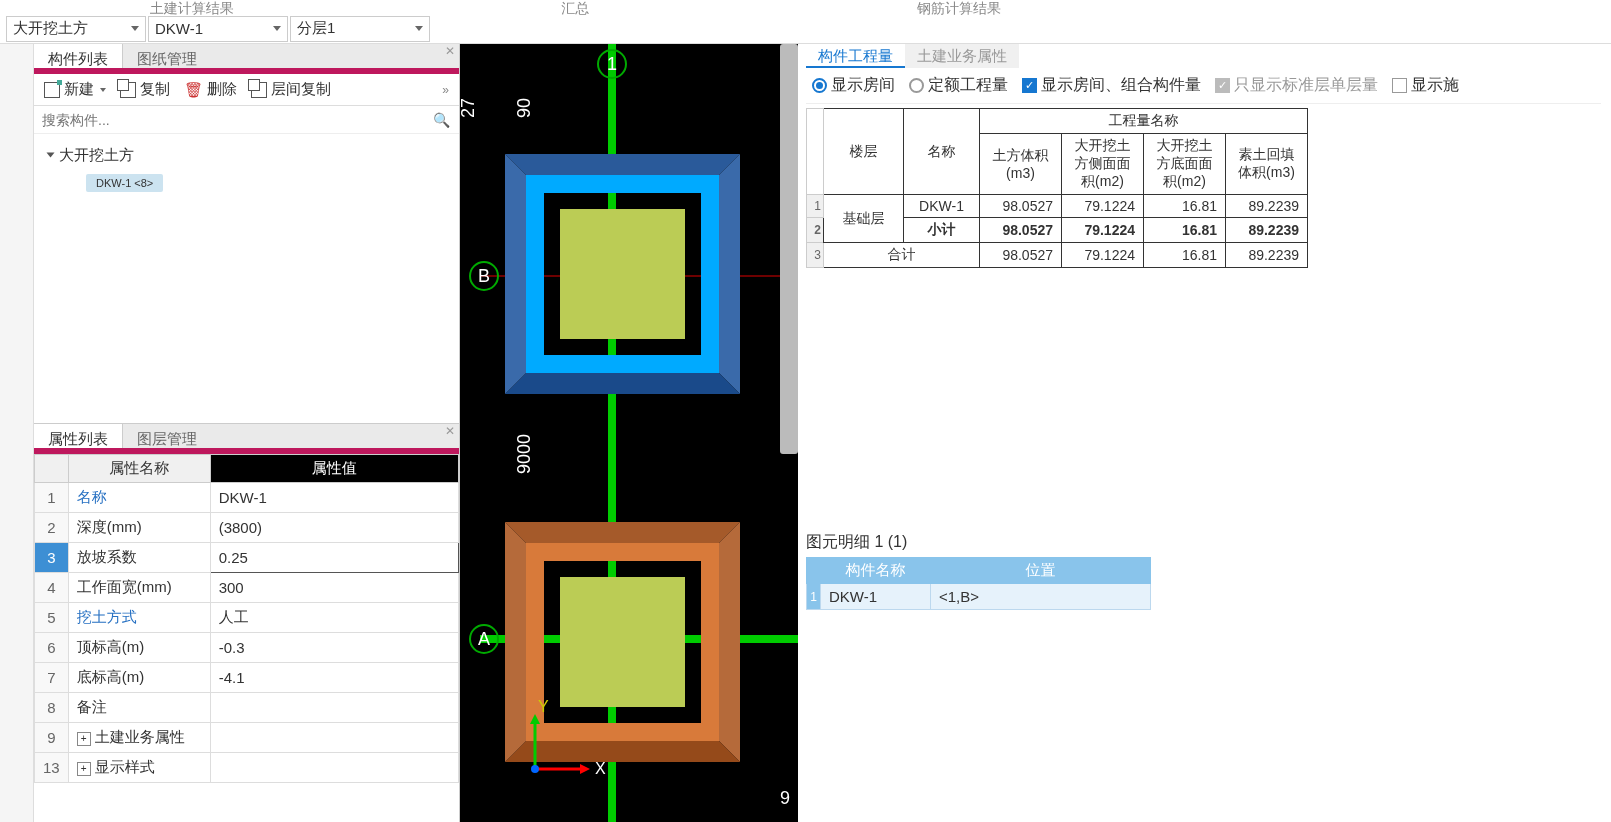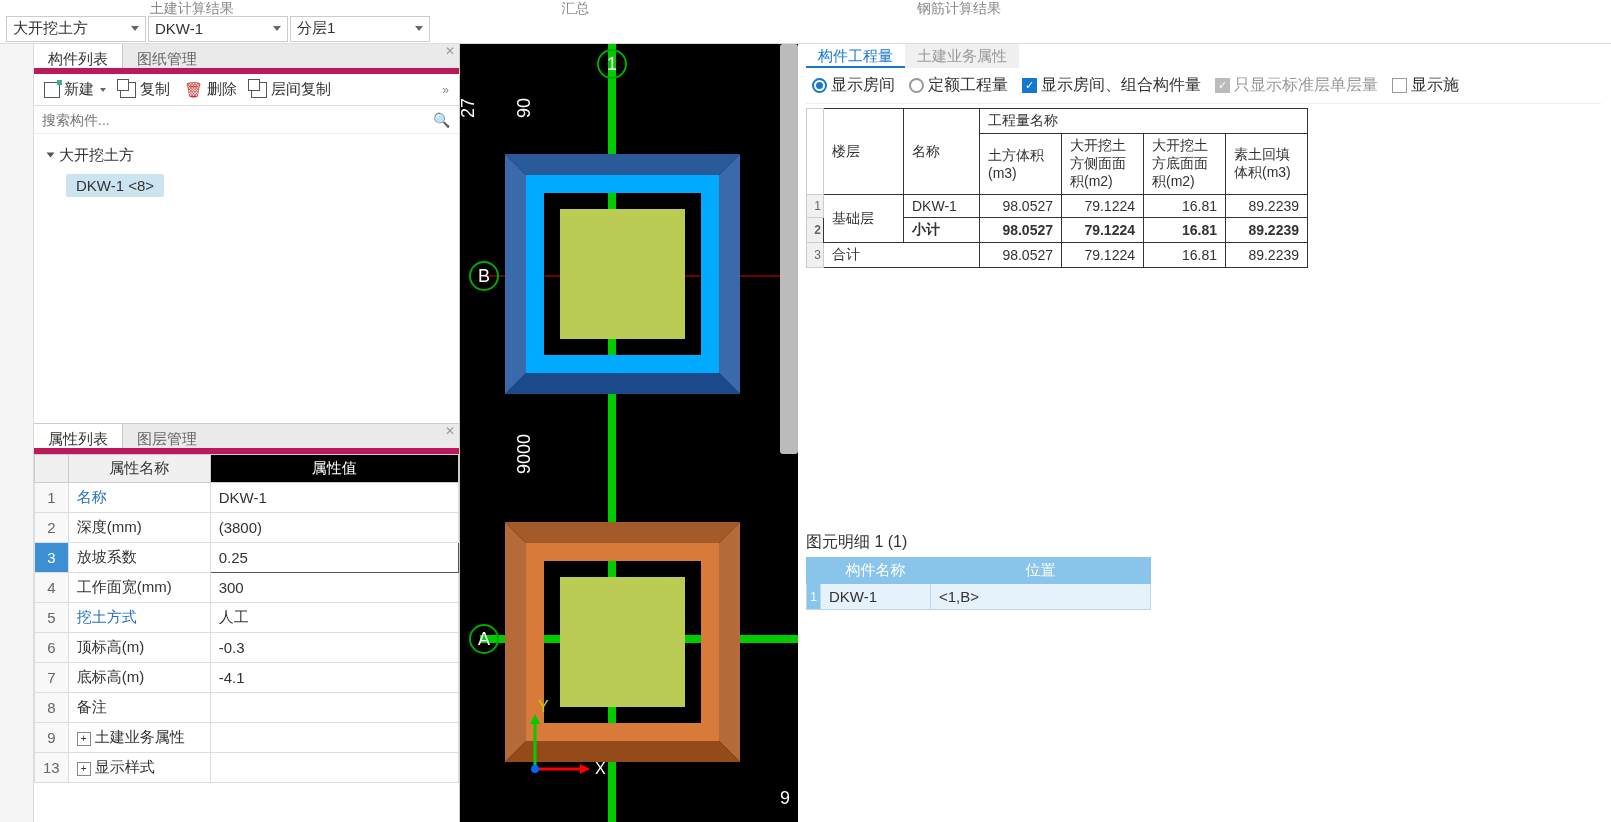--- a/index.html
+++ b/index.html
@@ -40,21 +40,21 @@
 .icon-copy::after { content: ""; position: absolute; width: 10px; height: 10px; border: 1px solid #555; background: #fff; top: -4px; left: -4px; }
 .chevrons { color: #888; font-size: 12px; margin-left: auto; padding: 0 6px; }
 
 .search-row { display: flex; height: 28px; align-items: center; padding: 0 8px; border-bottom: 1px solid #eee; }
 .search-input { flex: 1; border: none; outline: none; font-size: 14px; color: #999; }
 .search-icon { color: #888; font-size: 14px; }
 
 .tree-area { padding: 8px 0 8px 14px; height: 170px; }
 .tree-node { display: flex; align-items: center; height: 26px; font-size: 15px; }
 .tree-expand { width: 0; height: 0; border-top: 4px solid transparent; border-bottom: 4px solid transparent; border-left: 5px solid #555; transform: rotate(90deg); margin-right: 6px; }
-.tree-child { margin-left: 18px; padding: 3px 10px; background: #cce3f0; border-radius: 2px; font-size: 15px; display: inline-block; }
+.tree-child { margin-left: 38px; padding: 3px 10px; background: #cce3f0; border-radius: 2px; font-size: 11px; display: inline-block; }
 
 
 .prop-section { flex: 1; position: relative; }
 .prop-table { width: 100%; border-collapse: collapse; font-size: 15px; }
 .prop-table th { background: #f0f0f0; font-weight: normal; text-align: center; height: 28px; border: 1px solid #ccc; }
 .prop-table th.prop-val-header { background: #000000; color: #fff; }
 .prop-table td { height: 30px; border: 1px solid #ddd; padding: 0 8px; }
 .prop-table td.row-num { width: 28px; text-align: center; background: #f8f8f8; color: #666; }
 .prop-table td.row-num.sel { background: #3d8fd4; color: #fff; }
 .prop-table td.prop-name { width: 142px; }
@@ -79,21 +79,21 @@
 .radio { width: 15px; height: 15px; border: 2px solid #1677d0; border-radius: 50%; display: inline-flex; align-items: center; justify-content: center; }
 .radio.checked::after { content: ""; width: 7px; height: 7px; background: #1677d0; border-radius: 50%; }
 .radio.gray { border-color: #999; }
 .checkbox { width: 15px; height: 15px; border: 1px solid #999; display: inline-flex; align-items: center; justify-content: center; font-size: 11px; color: #fff; background: #fff; }
 .checkbox.checked { background: #1677d0; border-color: #1677d0; }
 .checkbox.gray.checked { background: #bbb; border-color: #bbb; }
 
 
 .data-table-wrap { padding: 4px 0 0 0; }
 .data-table { border-collapse: collapse; font-size: 14px; }
-.data-table th, .data-table td { border: 1px solid #333; padding: 3px 8px; text-align: left; }
+.data-table th, .data-table td { border: 1px solid #333; padding: 3px 8px; text-align: center; }
 .data-table th { font-weight: normal; }
 .data-table td.rnum { width: 14px; background: #f0f0f0; text-align: right; font-size: 12px; color: #666; padding: 0 2px; border-color:#ccc;}
 .data-table tr.bold td { font-weight: bold; }
 
 .details-section { margin-top: 260px; }
 .details-label { font-size: 16px; padding: 4px 0; }
 .details-table { border-collapse: collapse; font-size: 15px; }
 .details-table th { background: #89c4eb; color: #fff; font-weight: normal; height: 26px; border: 1px solid #89c4eb; text-align: center; }
 .details-table td { height: 26px; border: 1px solid #bcd8ee; padding: 0 8px; background: #e6f2fb; }
 .details-table td.rnum2 { width: 14px; background: #89c4eb; color: #fff; text-align: center; font-size: 12px; padding:0 2px;}

